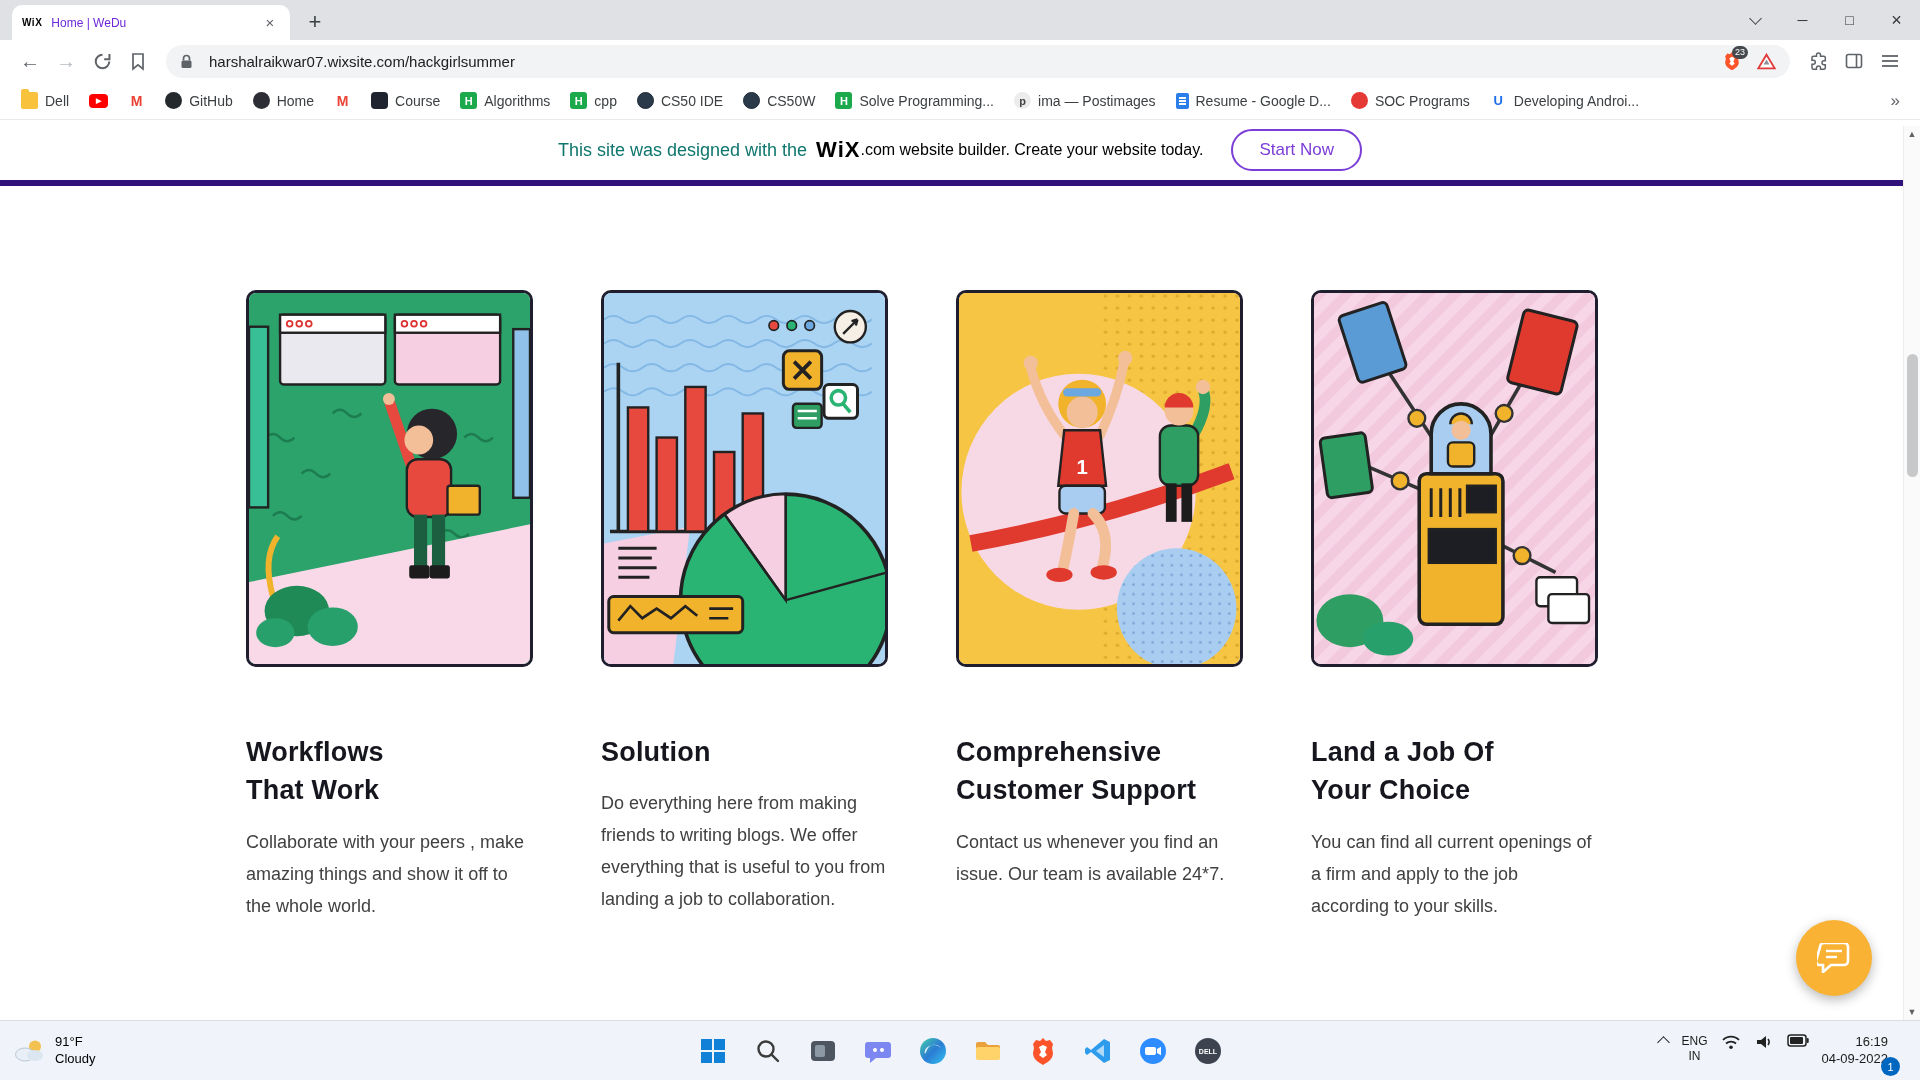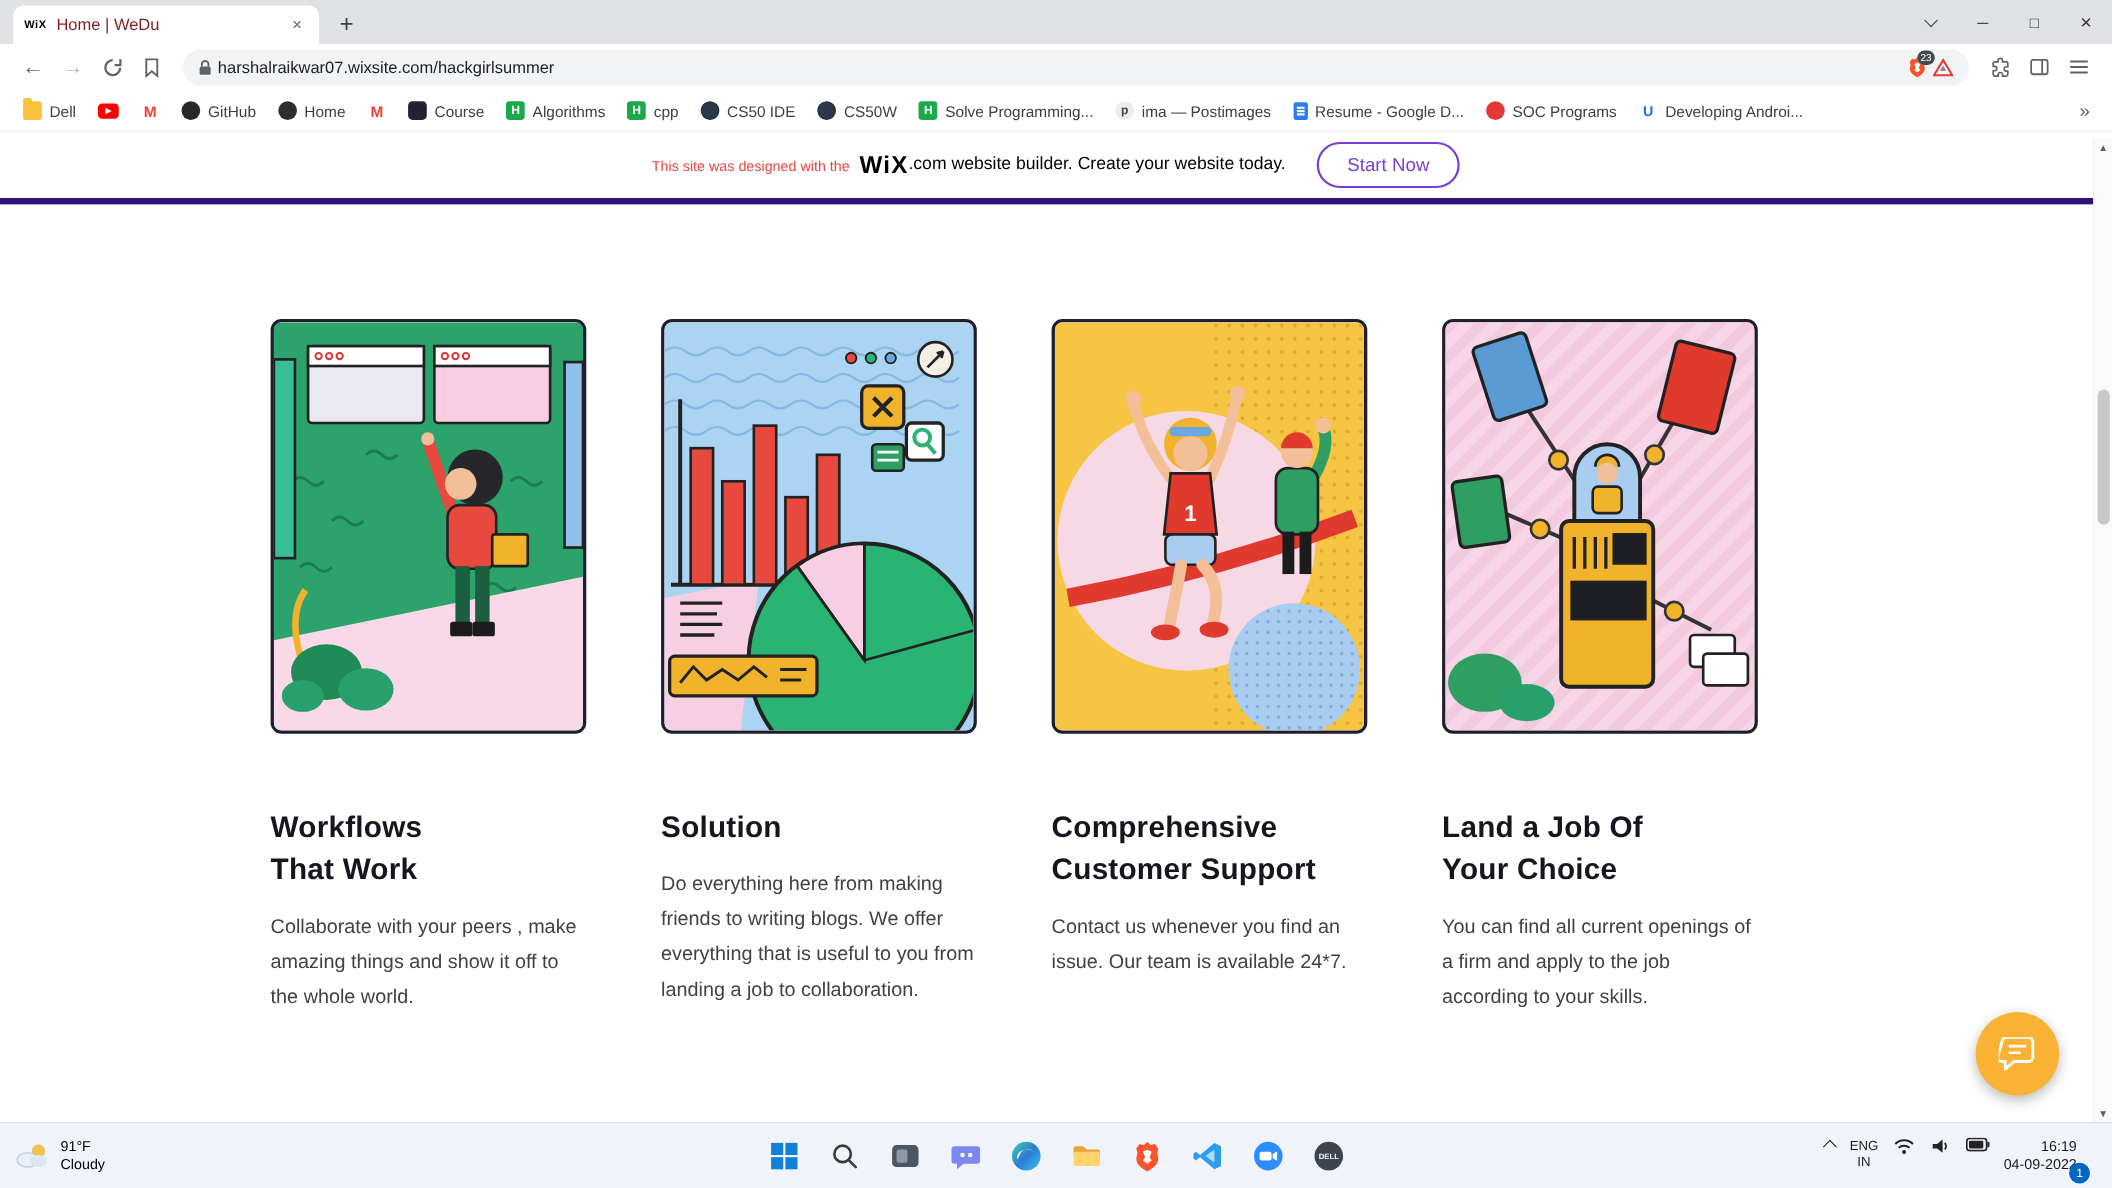--- a/index.html
+++ b/index.html
@@ -4,32 +4,32 @@
 <style>
   *{margin:0;padding:0;box-sizing:border-box}
   html,body{width:1920px;height:1080px;overflow:hidden}
   body{font-family:"Liberation Sans",sans-serif;background:#fff}
   .screen{position:relative;width:1920px;height:1080px;display:flex;flex-direction:column}
 
   
   .titlebar{height:40px;background:#dfe1e5;display:flex;align-items:flex-end;padding-left:12px;position:relative;flex:none}
   .tab{width:278px;height:35px;background:#fff;border-radius:10px 10px 0 0;display:flex;align-items:center;gap:9px;padding:0 10px}
   .favicon{font-size:10px;font-weight:bold;color:#000;letter-spacing:.5px}
-  .tab-title{flex:1;font-size:15px;color:#7f1d1d;white-space:nowrap;overflow:hidden}
+  .tab-title{flex:1;font-size:12px;color:#6d28d9;white-space:nowrap;overflow:hidden}
   .tab-close{width:20px;height:20px;border-radius:50%;display:flex;align-items:center;justify-content:center;font-size:15px;color:#5f6368;cursor:pointer}
   .newtab{width:30px;height:30px;margin:0 0 3px 10px;display:flex;align-items:center;justify-content:center;font-size:22px;color:#3c4043;cursor:pointer}
   .win-controls{position:absolute;right:0;top:0;height:40px;display:flex;align-items:stretch}
   .win-btn{width:47px;display:flex;align-items:center;justify-content:center;font-size:14px;color:#333;cursor:pointer}
   .chev{width:9px;height:9px;border-right:1.8px solid #444;border-bottom:1.8px solid #444;transform:rotate(45deg);margin-top:-4px}
 
   
   .navbar{height:42px;background:#fff;display:flex;align-items:center;padding:0 12px;flex:none}
   .nav-icon{width:36px;height:36px;border-radius:50%;display:flex;align-items:center;justify-content:center;font-size:20px;color:#5f6368;cursor:pointer;flex:none}
   .nav-icon.dim{color:#b6babf}
-  .urlbar{flex:1;height:33px;background:#f1f3f4;border-radius:17px;display:flex;align-items:center;gap:5px;padding:0 14px;margin:2px 10px}
+  .urlbar{flex:1;height:33px;background:#f1f3f4;border-radius:17px;display:flex;align-items:center;gap:16px;padding:0 14px;margin:2px 10px}
   .url-text{flex:1;font-size:15px;color:#202124;white-space:nowrap;overflow:hidden}
   .shield-wrap{position:relative;display:flex;align-items:center;cursor:pointer}
   .shield-badge{position:absolute;top:-5px;right:-7px;background:#45494d;color:#fff;font-size:9px;line-height:1;padding:2px 3px;border-radius:7px}
 
   
   .bookmarks{height:38px;background:#fff;display:flex;align-items:center;padding:0 12px;gap:2px;border-bottom:1px solid #e8eaed;flex:none}
   .bm{display:flex;align-items:center;gap:7px;padding:4px 9px;border-radius:7px;cursor:pointer;white-space:nowrap}
   .bm-label{font-size:14px;color:#3c4043}
   .bi{width:17px;height:17px;border-radius:3px;display:inline-flex;align-items:center;justify-content:center;flex:none;font-weight:bold}
   .bi-folder{background:#f9c23c;border-radius:2px;position:relative}
@@ -47,21 +47,21 @@
   .bi-post::before{content:"p";color:#444;font-size:11px}
   .bi-gdoc{background:#2b7de9;width:13px;height:16px;border-radius:2px;flex-direction:column}
   .bi-gdoc::before{content:"";width:7px;height:2px;background:#fff;box-shadow:0 3px 0 #fff,0 6px 0 #fff;margin-top:-6px}
   .bi-soc{background:#e53935;border-radius:50%}
   .bi-u::before{content:"U";color:#1f6feb;font-size:13px;font-weight:900}
   .bm-overflow{margin-left:auto;font-size:17px;color:#5f6368;padding:0 8px;cursor:pointer}
 
   
   .banner{height:66px;background:#fff;border-bottom:6px solid #31127a;display:flex;align-items:center;justify-content:center;flex:none}
   .banner-inner{display:flex;align-items:center}
-  .banner-prefix{font-size:13px;color:#ef4444;margin-right:9px}
+  .banner-prefix{font-size:18px;color:#0f766e;margin-right:9px}
   .wix-logo{font-size:22px;font-weight:900;color:#000;letter-spacing:1px}
   .banner-suffix{font-size:16px;color:#000}
   .start-now{margin-left:28px;color:#7a3dd8;border:2px solid #7a3dd8;border-radius:22px;padding:9px 26px;font-size:17px;cursor:pointer;background:#fff}
 
   
   .content{flex:1;background:#fff;position:relative;overflow:hidden}
   .cards-row{position:absolute;left:246px;top:104px;display:flex;gap:68px}
   .card{width:287px}
   .card-art{width:287px;height:377px;border:3px solid #1e1e2e;border-radius:10px;overflow:hidden;background:#fff}
   .card-art svg{display:block;width:100%;height:100%}

